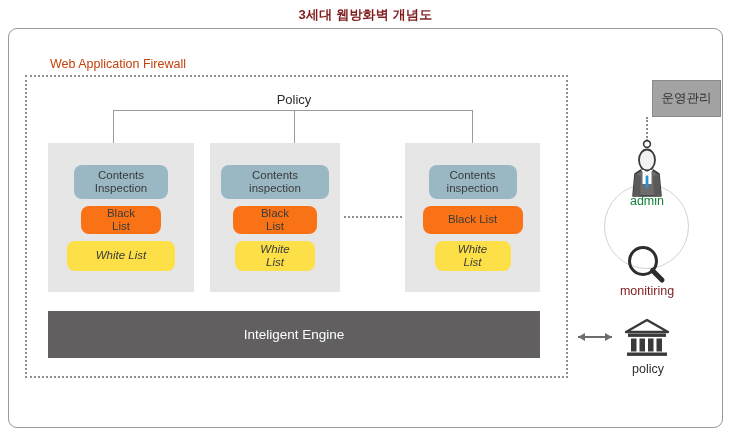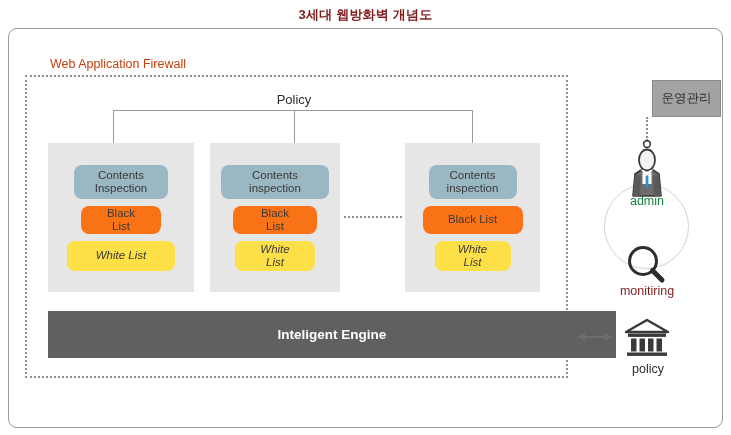--- a/index.html
+++ b/index.html
@@ -128,28 +128,27 @@
     position: absolute;
     left: 344px; top: 216px;
     width: 58px; height: 0;
     border-top: 2px dotted #8f8f8f;
   }
 
   
   #engine-bar {
     position: absolute;
     left: 48px; top: 311px;
-    width: 568px; height: 47px;
+    width: 492px; height: 47px;
     background: #615f60;
     display: flex;
     align-items: center;
     justify-content: center;
     color: #ffffff;
     font-size: 13.5px;
-    font-weight: bold;
   }
 
   
   #ops-box {
     position: absolute;
     left: 608px; top: 80px;
     width: 69px; height: 37px;
     border: 1px solid #8a8a8a;
     background: #a3a3a3;
     display: flex;

